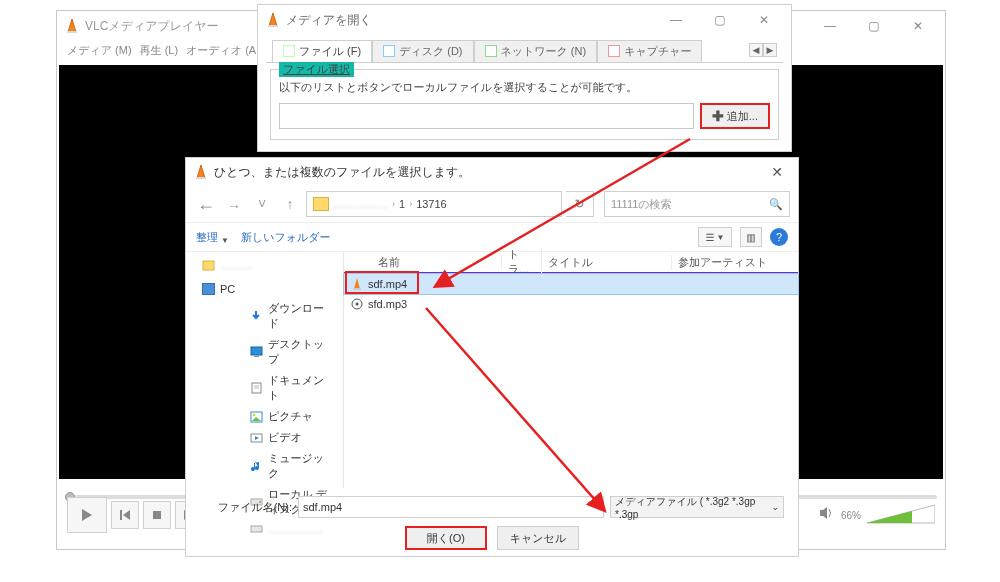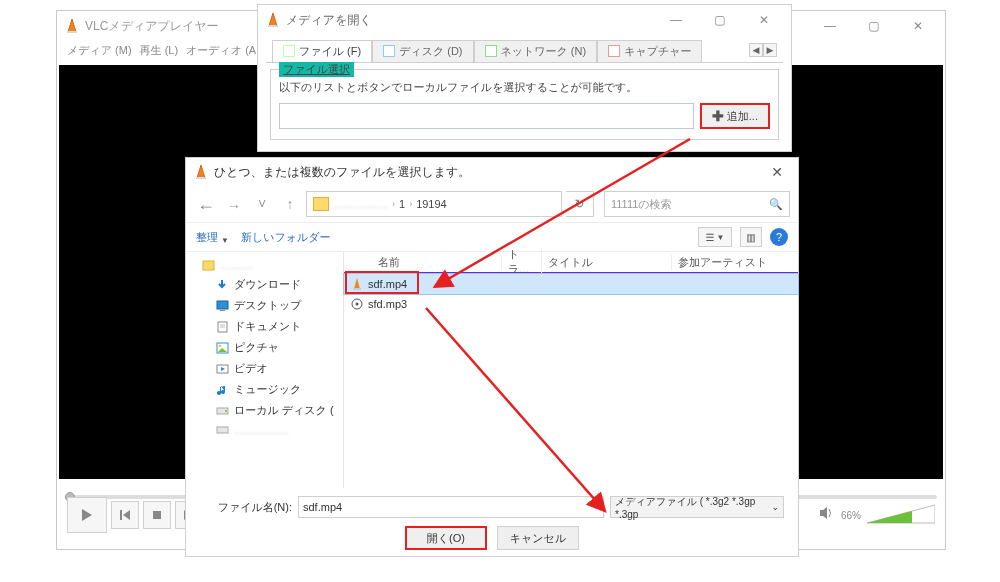--- a/index.html
+++ b/index.html
@@ -106,21 +106,21 @@
     }
     .fd-toolbar .org { color:#2a6cbf; display:flex; align-items:flex-end; gap:3px; }
     .dropdown-caret { font-size:8px; color:#555; }
     .fd-toolbar .right { margin-left:auto; display:flex; align-items:center; gap:8px; }
     .viewbtn { width:34px; height:20px; border:1px solid #cfcfcf; background:#f6f6f6; display:flex; align-items:center; justify-content:center; font-size:10px; color:#555; gap:2px;}
     .help { width:18px; height:18px; border-radius:50%; background:#2a7bd9; color:#fff; font-size:11px; display:flex; align-items:center; justify-content:center; }
 
     .fd-body { display:flex; height: 236px; }
     .fd-tree { width:158px; border-right:1px solid #e6e6e6; padding: 4px 0; font-size:11px; }
     .tree-item { display:flex; align-items:center; gap:5px; padding: 3px 8px 3px 16px; color:#333; }
-    .tree-item.sub { padding-left: 30px; }
+    .tree-item.sub { padding-left: 30px; margin-left: 34px; }
     .tri-ico { width:13px; height:12px; display:inline-block; }
     .pc-ico { background:#4a90d9; border:1px solid #3070b0; }
 
     .fd-list { flex:1; display:flex; flex-direction:column; }
     .list-head { display:flex; height:22px; align-items:center; font-size:11px; color:#555; border-bottom:2px solid #6d28d9; }
     .col { padding: 0 6px; }
     .col.name { width:130px; border-right:1px solid #eee; }
     .col.track { width:40px; border-right:1px solid #eee; }
     .col.title { width:130px; border-right:1px solid #eee; }
     .col.artist { flex:1; }
@@ -275,21 +275,21 @@
     <div class="navbtn bk">←</div>
     <div class="navbtn">→</div>
     <div class="navbtn">˅</div>
     <div class="navbtn">↑</div>
     <div class="addr">
       <span class="folder-ico"></span>
       <span style="color:#bbb;filter:blur(1px);">……………</span>
       <span class="sep">›</span>
       <span>1</span>
       <span class="sep">›</span>
-      <span>19194</span>
+      <span>13716</span>
     </div>
     <div class="reload">↻</div>
     <div class="search">
       <span>11111の検索</span>
       <span style="margin-left:auto;">🔍</span>
     </div>
   </div>
   <div class="fd-toolbar">
     <span class="org">
       <span>整理</span>
@@ -307,20 +307,24 @@
       <div class="help">?</div>
     </div>
   </div>
   <div class="fd-body">
     <div class="fd-tree">
       <div class="tree-item">
         <span class="tri-ico"><svg width="13" height="12">
               <rect x="1" y="2" width="11" height="9" fill="#ffd96b" stroke="#d9b43a"></rect>
             </svg></span>
         <span style="filter:blur(1px);color:#bbb;">………</span>
+      </div>
+      <div class="tree-item" style="margin-top:6px;">
+        <span class="tri-ico pc-ico"></span>
+        <span>PC</span>
       </div>
       <div class="tree-item sub">
         <span class="tri-ico"><svg width="13" height="12">
               <path d="M6 1 v6 M3 5 l3 3 l3 -3" stroke="#1a7ed6" fill="none" stroke-width="2"></path>
             </svg></span>
         <span>ダウンロード</span>
       </div>
       <div class="tree-item sub">
         <span class="tri-ico"><svg width="13" height="12">
               <rect x="1" y="1" width="11" height="8" fill="#2d8fd6" stroke="#1565a8"></rect>

